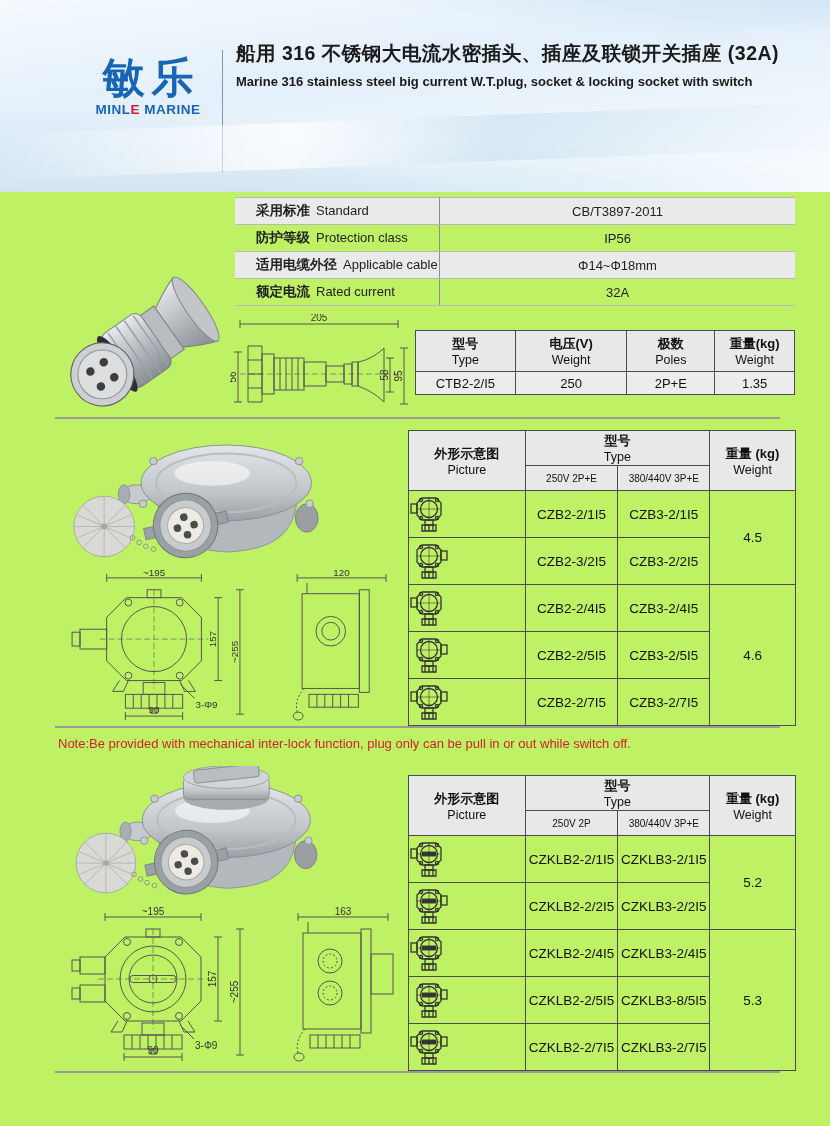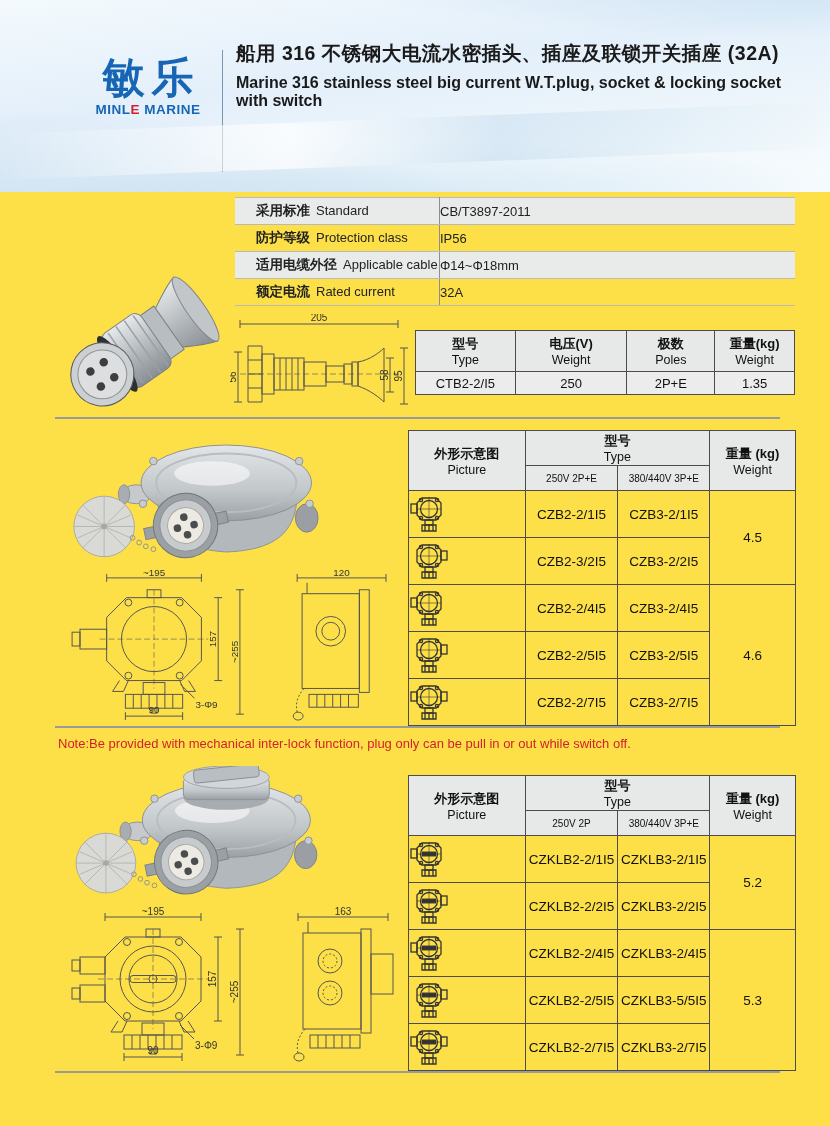--- a/index.html
+++ b/index.html
@@ -1,45 +1,45 @@
 <!DOCTYPE html>
 <html style="--brand: #1766b5; --accent: #d21f2c;"><head>
 <meta charset="utf-8">
 <style>
   html,body{margin:0;padding:0;background:#fff;}
-  .page{position:relative;width:830px;height:1126px;background:#fde047;overflow:hidden;
+  .page{position:relative;width:830px;height:1126px;background:#bef264;overflow:hidden;
         font-family:"Liberation Sans","DejaVu Sans",sans-serif;color:#1a1a1a;}
 
   
   .hdr{position:absolute;left:0;top:0;width:830px;height:192px;
     background:
       radial-gradient(90% 120% at 8% 130%, rgba(140,185,220,.45), rgba(140,185,220,0) 60%),
       radial-gradient(120% 90% at 95% -30%, rgba(150,195,228,.5), rgba(150,195,228,0) 55%),
       radial-gradient(70% 45% at 55% 105%, rgba(165,205,232,.35), rgba(165,205,232,0) 70%),
       linear-gradient(172deg,#f4fafd 0%,#e3effa 40%,#eef6fb 70%,#f8fcfe 100%);}
   .hdr::after{content:"";position:absolute;left:0;top:118px;width:830px;height:46px;
       background:linear-gradient(95deg,rgba(255,255,255,.0),rgba(255,255,255,.75) 35%,rgba(186,214,236,.4) 60%,rgba(255,255,255,0));
       transform:skewY(-2.2deg);}
   .logo{position:absolute;left:84px;top:56px;width:128px;text-align:center;}
   .logo-cn{font-size:42px;line-height:44px;font-weight:bold;color:var(--brand);letter-spacing:7px;text-indent:7px;}
   .logo-en{margin-top:2px;font-size:13.5px;font-weight:bold;color:var(--brand);letter-spacing:.5px;}
   .logo-en .red{color:var(--accent);}
   .hdr-div{position:absolute;left:222px;top:50px;width:1px;height:122px;background:#7d98ae;}
   .titles{position:absolute;left:236px;top:40px;width:575px;}
   .t-cn{font-size:19.5px;font-weight:bold;letter-spacing:.5px;}
-  .t-en{margin-top:7px;font-size:16px;font-weight:600;}
+  .t-en{margin-top:7px;font-size:13px;font-weight:600;}
 
   
   .spec{position:absolute;left:235px;top:197px;width:560px;border-collapse:collapse;font-size:13px;color:#222;}
   .spec td{border-top:1px solid #b9b9b9;border-bottom:1px solid #b9b9b9;height:26px;padding:0;}
   .spec tr:nth-child(odd) td{background:#e9eaea;}
   .spec .lbl{width:183px;padding-left:21px;border-right:1px solid #8e8e8e;}
   .spec .lbl b{font-size:13.5px;}
   .spec .lbl span{margin-left:6px;}
-  .spec .val{text-align:left;}
+  .spec .val{text-align:center;}
 
   
   .ptable{position:absolute;left:415px;top:330px;width:380px;border-collapse:collapse;text-align:center;font-size:13px;color:#111;}
   .ptable th,.ptable td{border:1px solid #4c4c4c;padding:0;}
   .ptable th{background:#e7e8e8;height:40px;font-weight:normal;}
   .ptable th .cn{font-weight:bold;font-size:13px;}
   .ptable th .en{font-size:12.5px;}
   .ptable td{height:22px;}
   .ptable tr:last-child td{background:#ececec;}
 
@@ -654,21 +654,21 @@
                 <g class="sr">
                   <rect x="31" y="13" width="6" height="9"></rect>
                 </g>
                 <g class="hd">
                   <rect x="12.5" y="16.2" width="13" height="3.6" fill="#333"></rect>
                 </g>
               </g>
             </svg>
           </td>
       <td>CZKLB2-2/5I5</td>
-      <td>CZKLB3-5/5I5</td>
+      <td>CZKLB3-8/5I5</td>
     </tr>
     <tr>
       <td>
             <svg class="schem lock v-b" viewBox="0 0 38 46">
               <g fill="none" stroke="#333" stroke-width="1.3">
                 <path d="M12 7 h14 l5 5 v12 l-5 5 h-14 l-5 -5 v-12 z"></path>
                 <circle cx="19" cy="18" r="8.5"></circle>
                 <path d="M19 6 v24 M7 18 h24" stroke-width=".6"></path>
                 <circle cx="11" cy="9" r="1.6"></circle>
                 <circle cx="27" cy="9" r="1.6"></circle>

